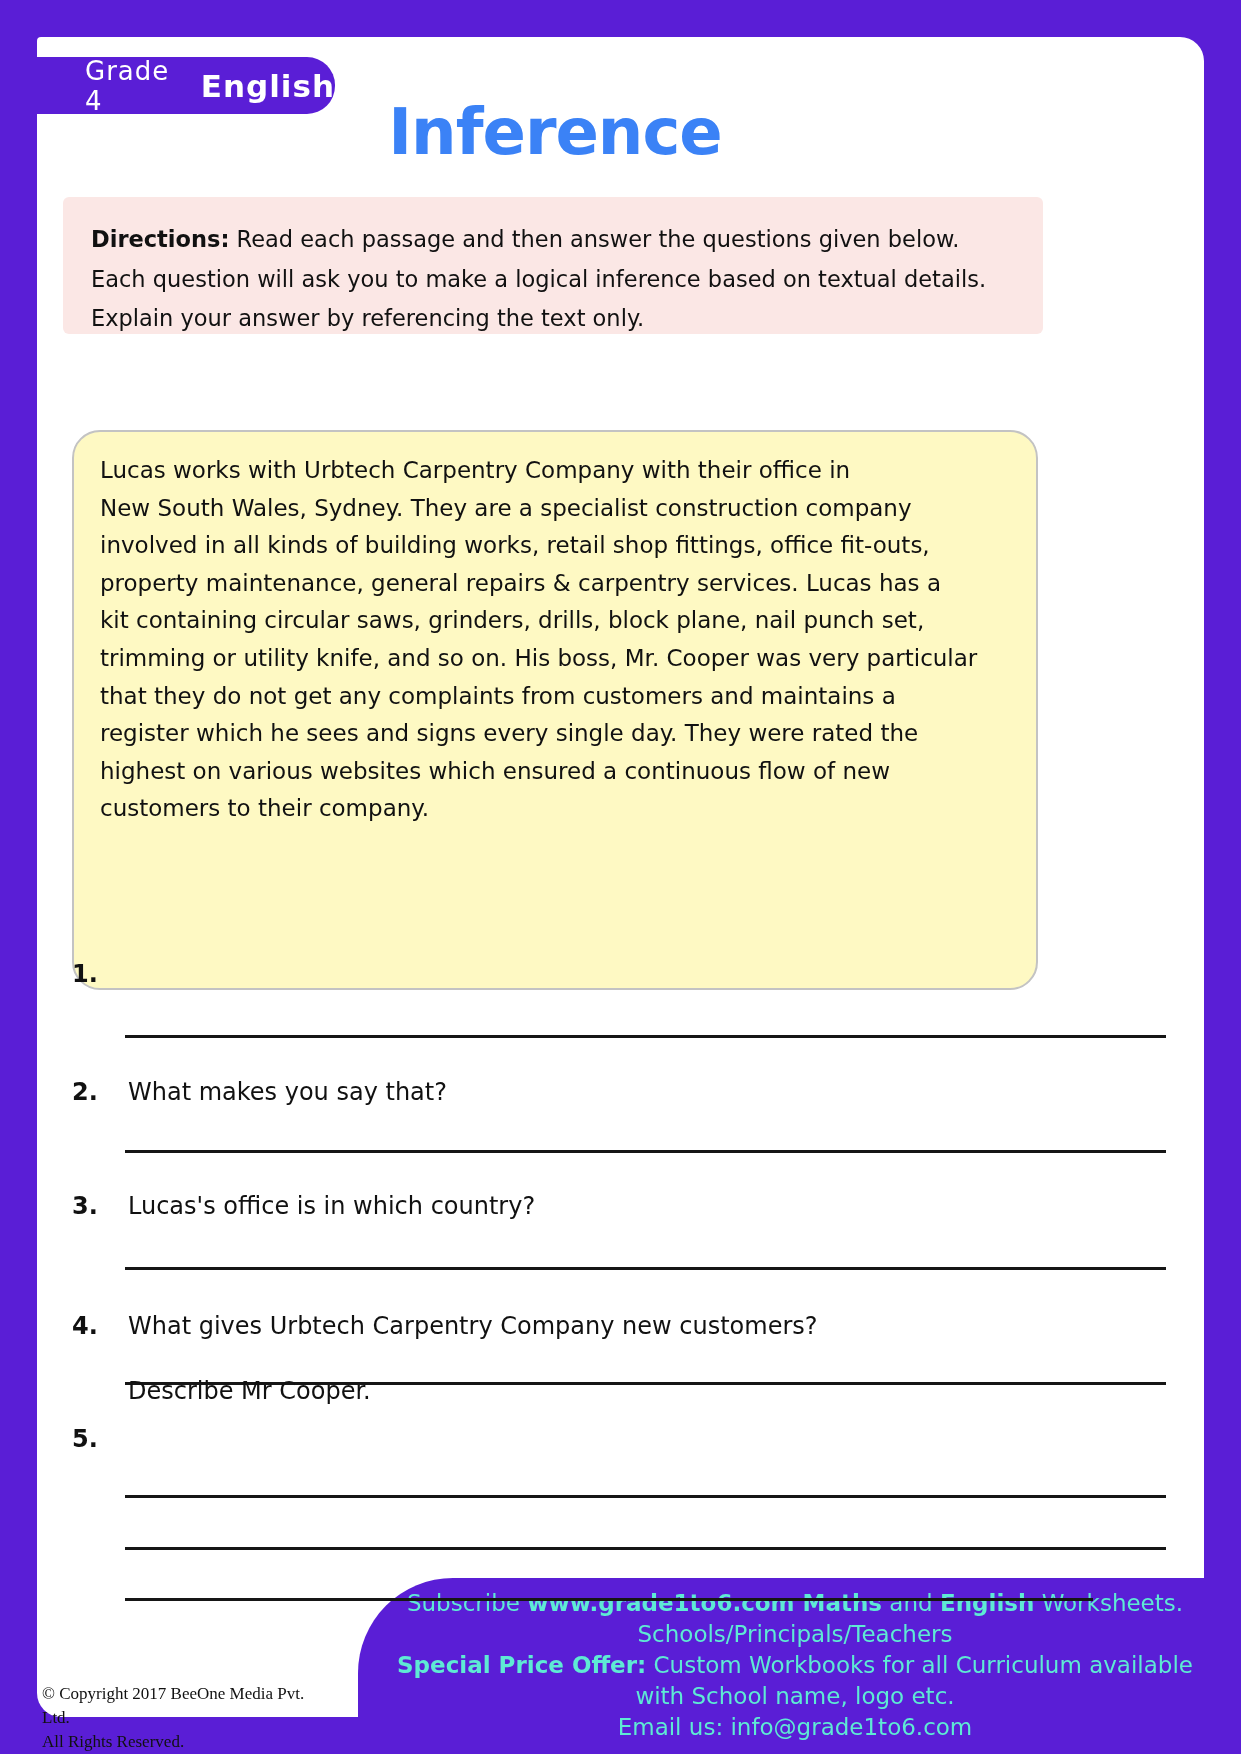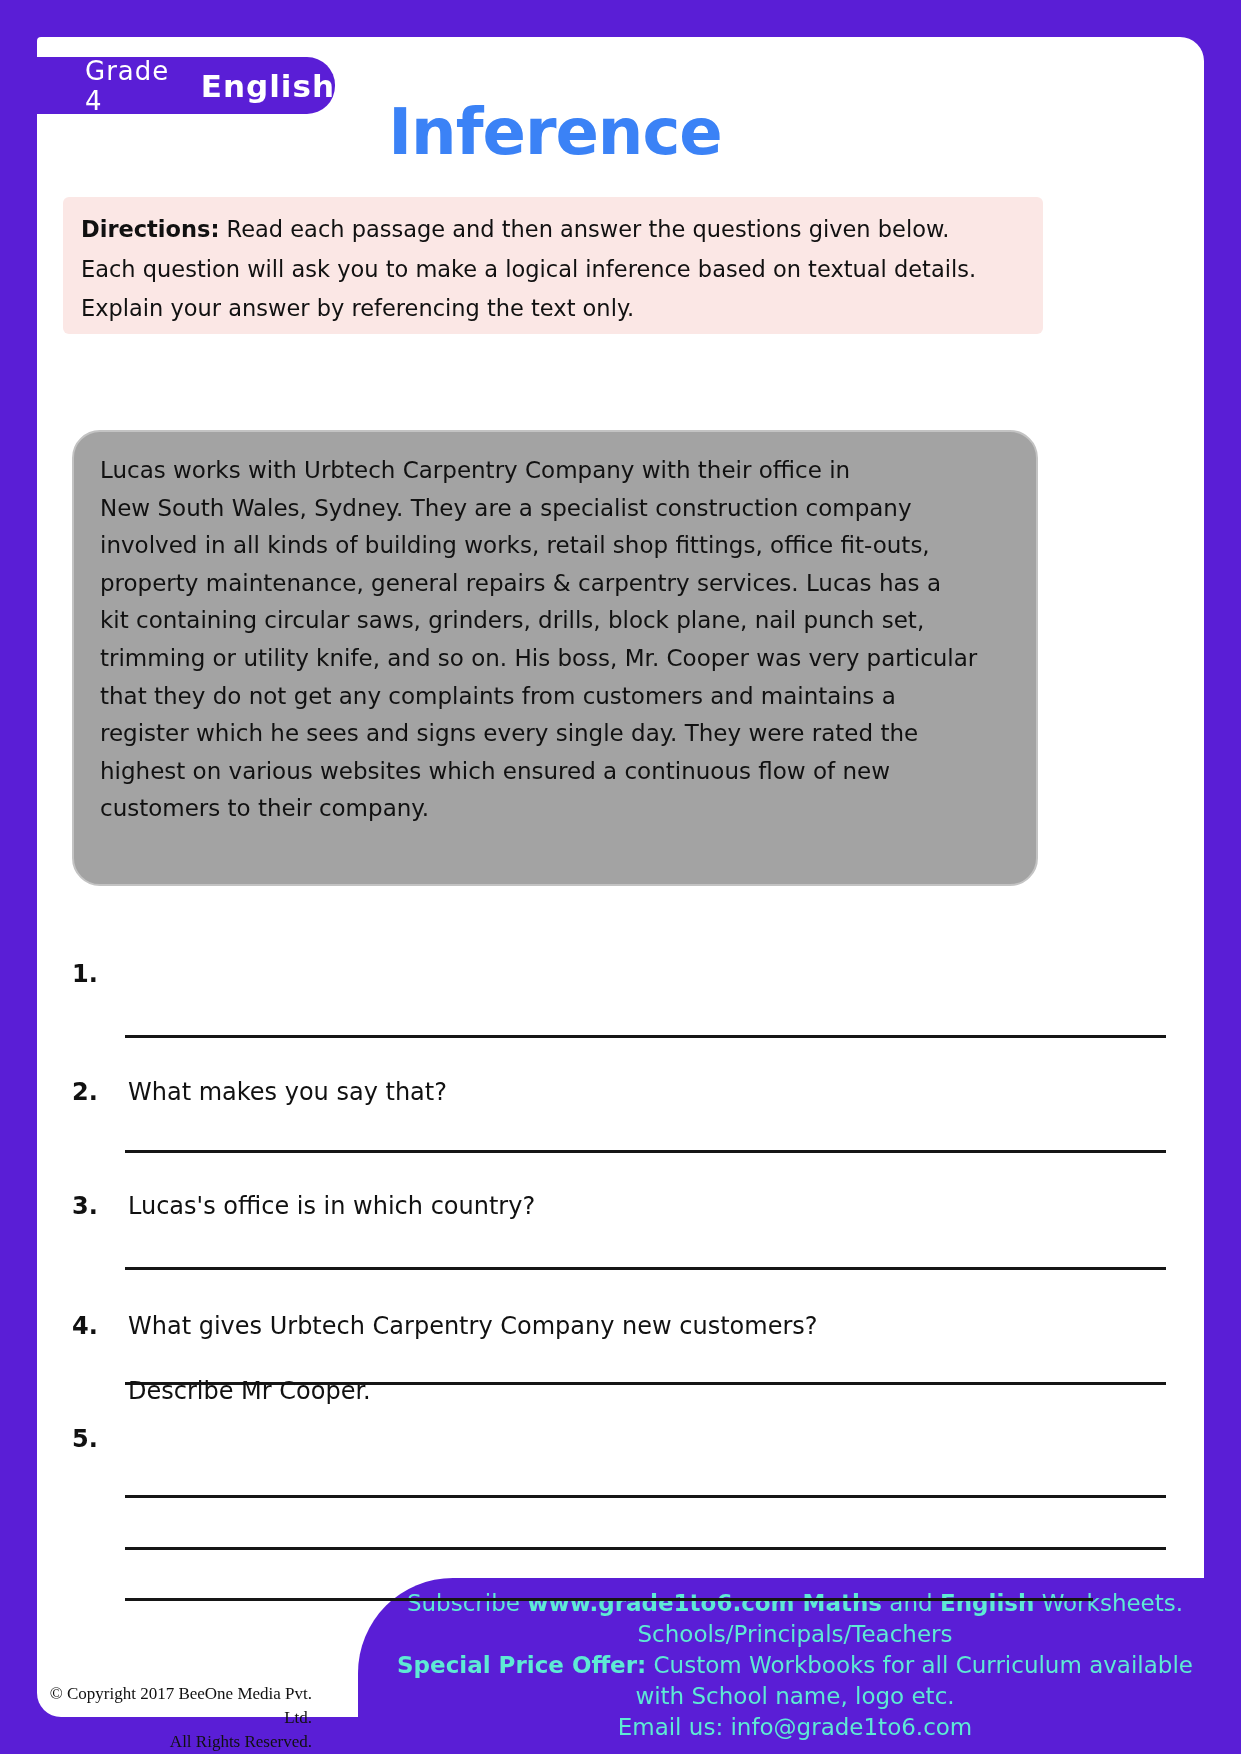--- a/index.html
+++ b/index.html
@@ -31,30 +31,30 @@
   .title{
     position:absolute;left:0;top:58px;width:1036px;
     text-align:center;font-size:64px;font-weight:800;color:#3b82f6;
     letter-spacing:-1px;
   }
   
   .directions{
     position:absolute;left:26px;top:160px;width:980px;height:137px;
     background:#fbe7e5;border-radius:6px;
     font-size:22.5px;line-height:39.5px;
-    padding:0;box-sizing:border-box;
+    padding:10px;box-sizing:border-box;
   }
   .directions .dline{white-space:nowrap;margin-left:18px;}
   .directions .dline:first-child{margin-top:13px;}
   .dbold{font-weight:700;}
   
   .passage-box{
-    position:absolute;left:35px;top:393px;width:966px;height:456px;
+    position:absolute;left:35px;top:393px;width:966px;height:560px;
     border:2px solid #c3c3c3;border-radius:28px;box-sizing:border-box;
-    background:#a3a3a3;
+    background:#fef9c3;
   }
   .passage-text{position:absolute;left:26px;top:20px;font-size:23px;line-height:37.6px;}
   .passage-text .pline{white-space:nowrap;}
   
   .q-num{position:absolute;left:35px;font-size:24px;font-weight:700;}
   .q-text{position:absolute;left:91px;font-size:24px;white-space:nowrap;}
   .answer-line{
     position:absolute;left:88px;width:1041px;height:2.5px;background:#161616;
   }
   .answer-line.short{width:968px;z-index:20;}
@@ -65,21 +65,21 @@
   }
   .footer-text{
     position:absolute;left:365px;top:1588px;width:860px;z-index:11;
     text-align:center;color:#5eead4;font-size:23px;line-height:31px;
   }
   .fbold{font-weight:700;}
   
   .copyright{
     position:absolute;left:42px;top:1682px;width:270px;z-index:2;
     font-family:"Liberation Serif",serif;font-size:17px;line-height:24px;
-    color:#111;text-align:right;
+    color:#111;text-align:left;
   }
 </style>
 </head>
 <body>
 
 <div class="page">
 
   <div class="badge-backing"></div>
   <div class="badge-pill">
     <span class="badge-grade">Grade 4</span>

